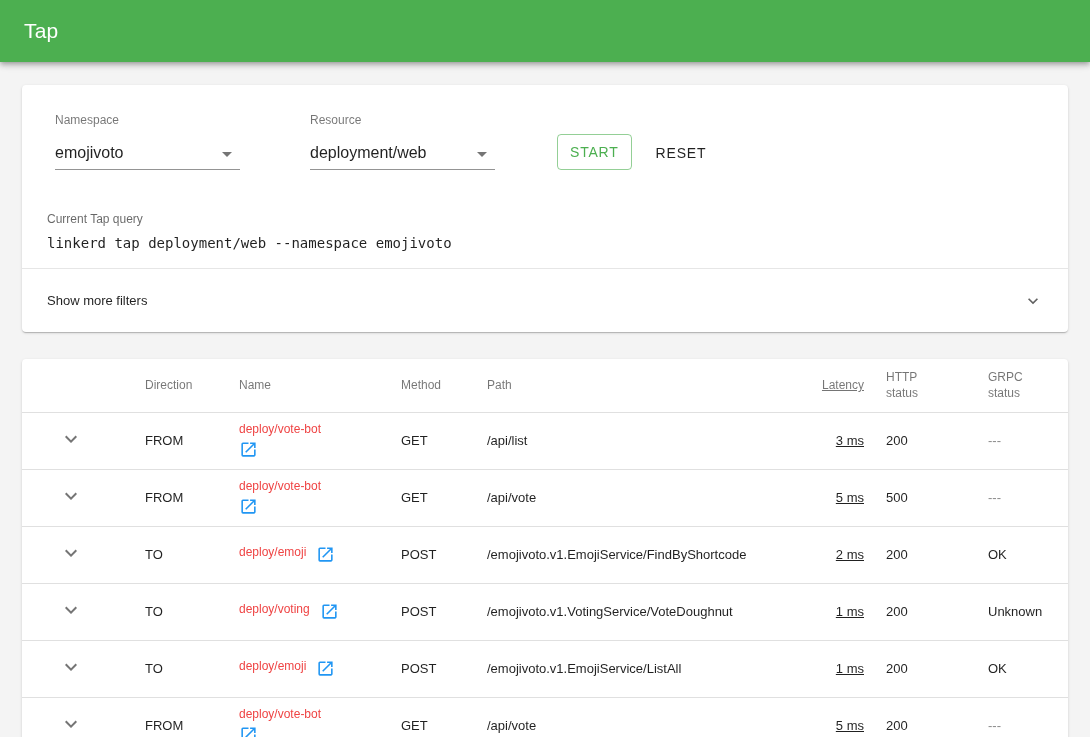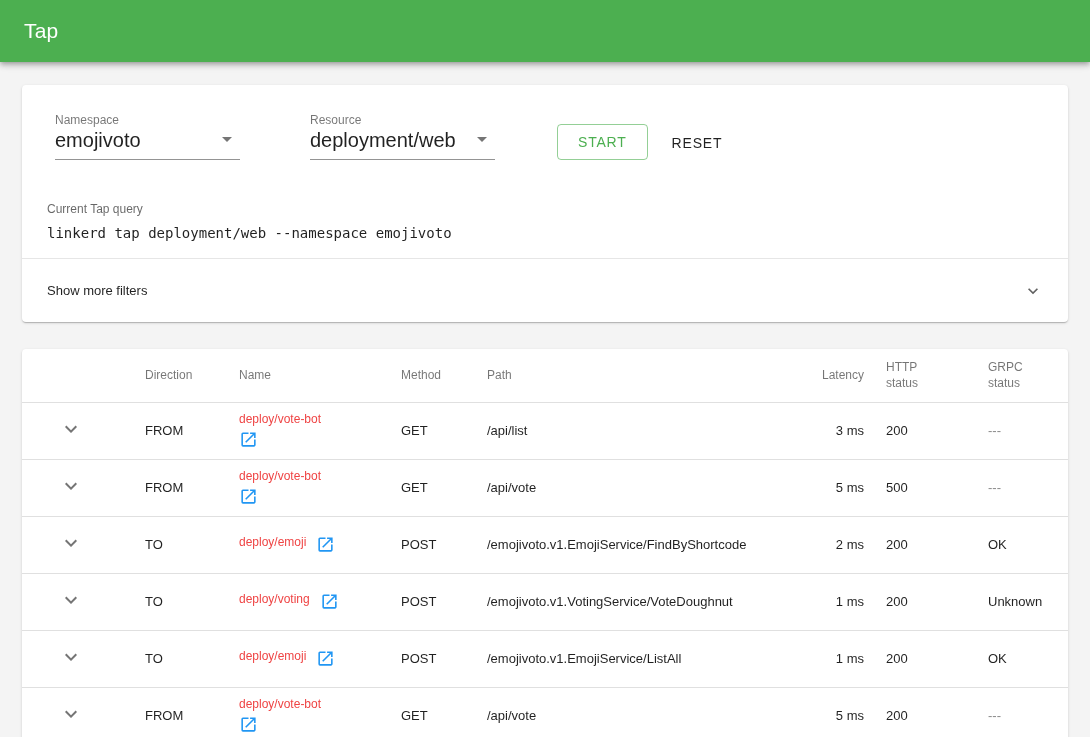--- a/index.html
+++ b/index.html
@@ -36,23 +36,23 @@
   
   .form-row {
     display: flex;
     align-items: flex-end;
     padding: 20px 25px 0 25px;
   }
   .field { padding-top: 8px; width: 185px; margin-left: 8px; position: relative; }
   .field + .field { margin-left: 70px; }
   .field-label { font-size: 12px; color: rgba(0,0,0,0.54); display: block; }
   .select {
-    margin-top: 2px;
+    margin-top: 17px;
     padding: 0 24px 7px 0;
-    font-size: 20px;
+    font-size: 16px;
     color: rgba(0,0,0,0.87);
     border-bottom: 1px solid rgba(0,0,0,0.42);
     cursor: pointer;
     position: relative;
     min-height: 26px;
   }
   .select-arrow {
     position: absolute;
     right: 8px;
     top: 8px;
@@ -65,21 +65,21 @@
     font-size: 14px;
     font-weight: 500;
     letter-spacing: 0.8px;
     border-radius: 4px;
     cursor: pointer;
     background: transparent;
     font-family: "Liberation Sans", sans-serif;
   }
   .btn-start {
     margin-left: 62px;
-    padding: 9px 20px;
+    padding: 9px 12px;
     color: #4caf50;
     border: 1px solid rgba(76,175,80,0.6);
   }
   .btn-reset {
     margin-left: 8px;
     padding: 9px 16px;
     color: rgba(0,0,0,0.87);
     border: none;
   }
 
@@ -119,21 +119,21 @@
     border-bottom: 1px solid #e0e0e0;
     line-height: 1.35;
   }
   td {
     font-size: 13px;
     color: rgba(0,0,0,0.87);
     vertical-align: middle;
     height: 57px;
     border-bottom: 1px solid #e0e0e0;
   }
-  .col-latency, td.c-latency, th.h-latency { text-align: right; padding-right: 22px; }
+  .col-latency, td.c-latency, th.h-latency { text-align: right; padding-right: 22px; text-decoration: underline; }
   .c-expand { padding-left: 37px; }
   .expand-btn { display: inline-flex; cursor: pointer; }
   .expand-btn svg { display: block; }
 
   .name-link {
     color: #ef4444;
     text-decoration: none;
     cursor: pointer;
     font-size: 12px;
   }

